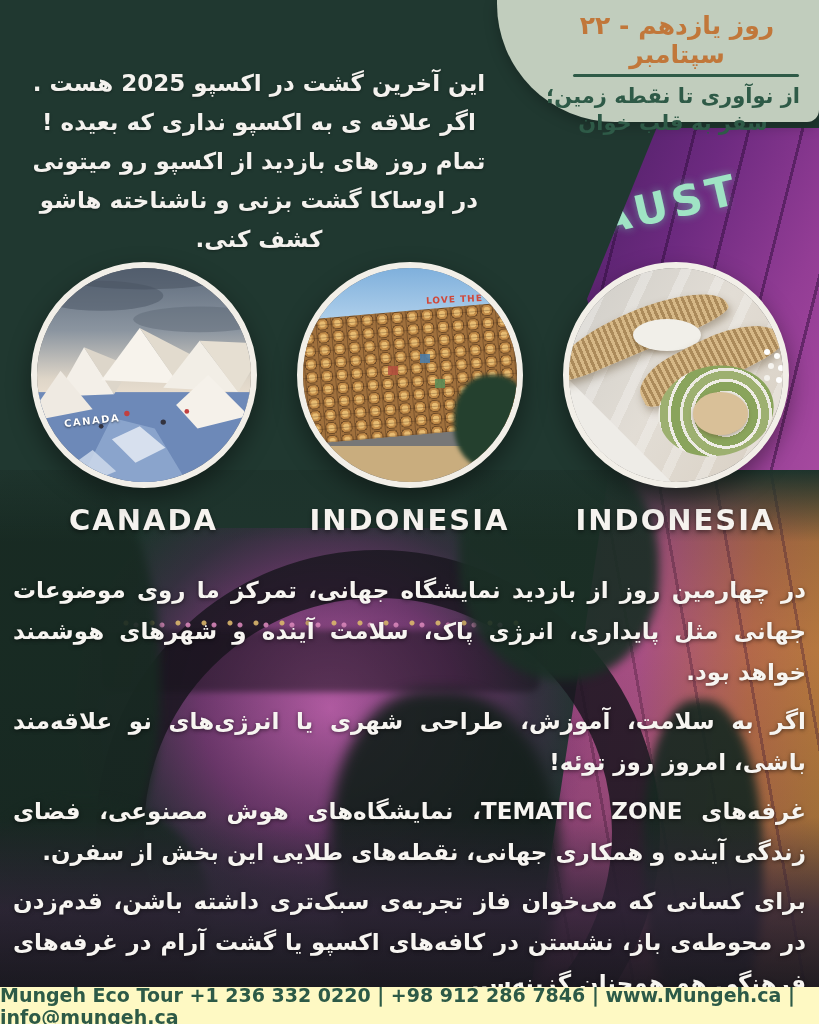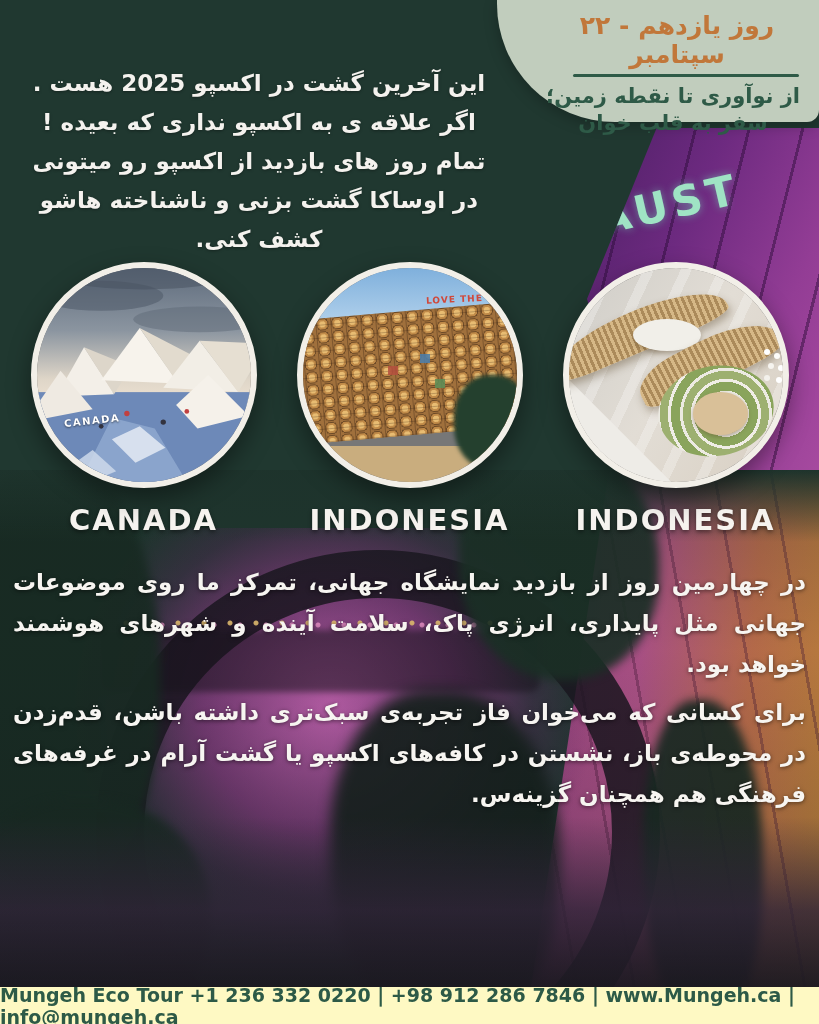--- a/index.html
+++ b/index.html
@@ -123,21 +123,21 @@
     box-shadow:0 3px 5px rgba(90,70,40,.35);}
   .in-garden{position:absolute;bottom:12%;right:4%;width:54%;height:42%;border-radius:50%;transform:rotate(-10deg);
     background:repeating-radial-gradient(circle at 58% 55%, #8aa45c 0 9px, #f0ede6 9px 12px, #9db070 12px 20px, #eceae2 20px 23px);}
   .in-pond{position:absolute;bottom:22%;right:16%;width:26%;height:20%;border-radius:50%;background:#d9c098;
     box-shadow:0 2px 4px rgba(90,70,40,.4);}
   .in-dots{position:absolute;top:38%;right:6%;width:6px;height:6px;border-radius:50%;background:#fff;
     box-shadow:10px 4px 0 #fdfdfb, 4px 14px 0 #f6f4ef, 14px 16px 0 #fff, 0 26px 0 #f3f1ec, 12px 28px 0 #fff;}
   
   .body-text{position:absolute;top:562px;left:13px;right:13px;z-index:6;}
   .body-text p{
-    margin:0 0 7px;color:#f7f5f1;font-size:23px;font-weight:700;line-height:41px;
+    margin:8px 0 7px;color:#f7f5f1;font-size:23px;font-weight:700;line-height:41px;
     text-align:justify;text-shadow:0 1px 4px rgba(0,0,0,.55);
   }
   
   .footer{
     position:absolute;left:0;right:0;bottom:0;height:37px;background:#fef9c3;z-index:8;
     display:flex;align-items:center;justify-content:center;direction:ltr;
   }
   .footer-text{color:#2d5a47;font-weight:700;font-size:19px;letter-spacing:0;}
 </style>
 </head>
@@ -242,20 +242,22 @@
         <div class="in-pond"></div>
         <div class="in-dots"></div>
       </div>
       <div class="pav-label">INDONESIA</div>
     </div>
 
   </div>
 
   <div class="body-text">
     <p>در چهارمین روز از بازدید نمایشگاه جهانی، تمرکز ما روی موضوعات جهانی مثل پایداری، انرژی پاک، سلامت آینده و شهرهای هوشمند خواهد بود.</p>
+    <p>اگر به سلامت، آموزش، طراحی شهری یا انرژی‌های نو علاقه‌مند باشی، امروز روز توئه!</p>
+    <p>غرفه‌های TEMATIC ZONE، نمایشگاه‌های هوش مصنوعی، فضای زندگی آینده و همکاری جهانی، نقطه‌های طلایی این بخش از سفرن.</p>
     <p>برای کسانی که می‌خوان فاز تجربه‌ی سبک‌تری داشته باشن، قدم‌زدن در محوطه‌ی باز، نشستن در کافه‌های اکسپو یا گشت آرام در غرفه‌های فرهنگی هم همچنان گزینه‌س.</p>
   </div>
 
   <div class="footer">
     <div class="footer-text">Mungeh Eco Tour +1 236 332 0220 | +98 912 286 7846 | www.Mungeh.ca | info@mungeh.ca</div>
   </div>
 
 </div>
 
 </body></html>

